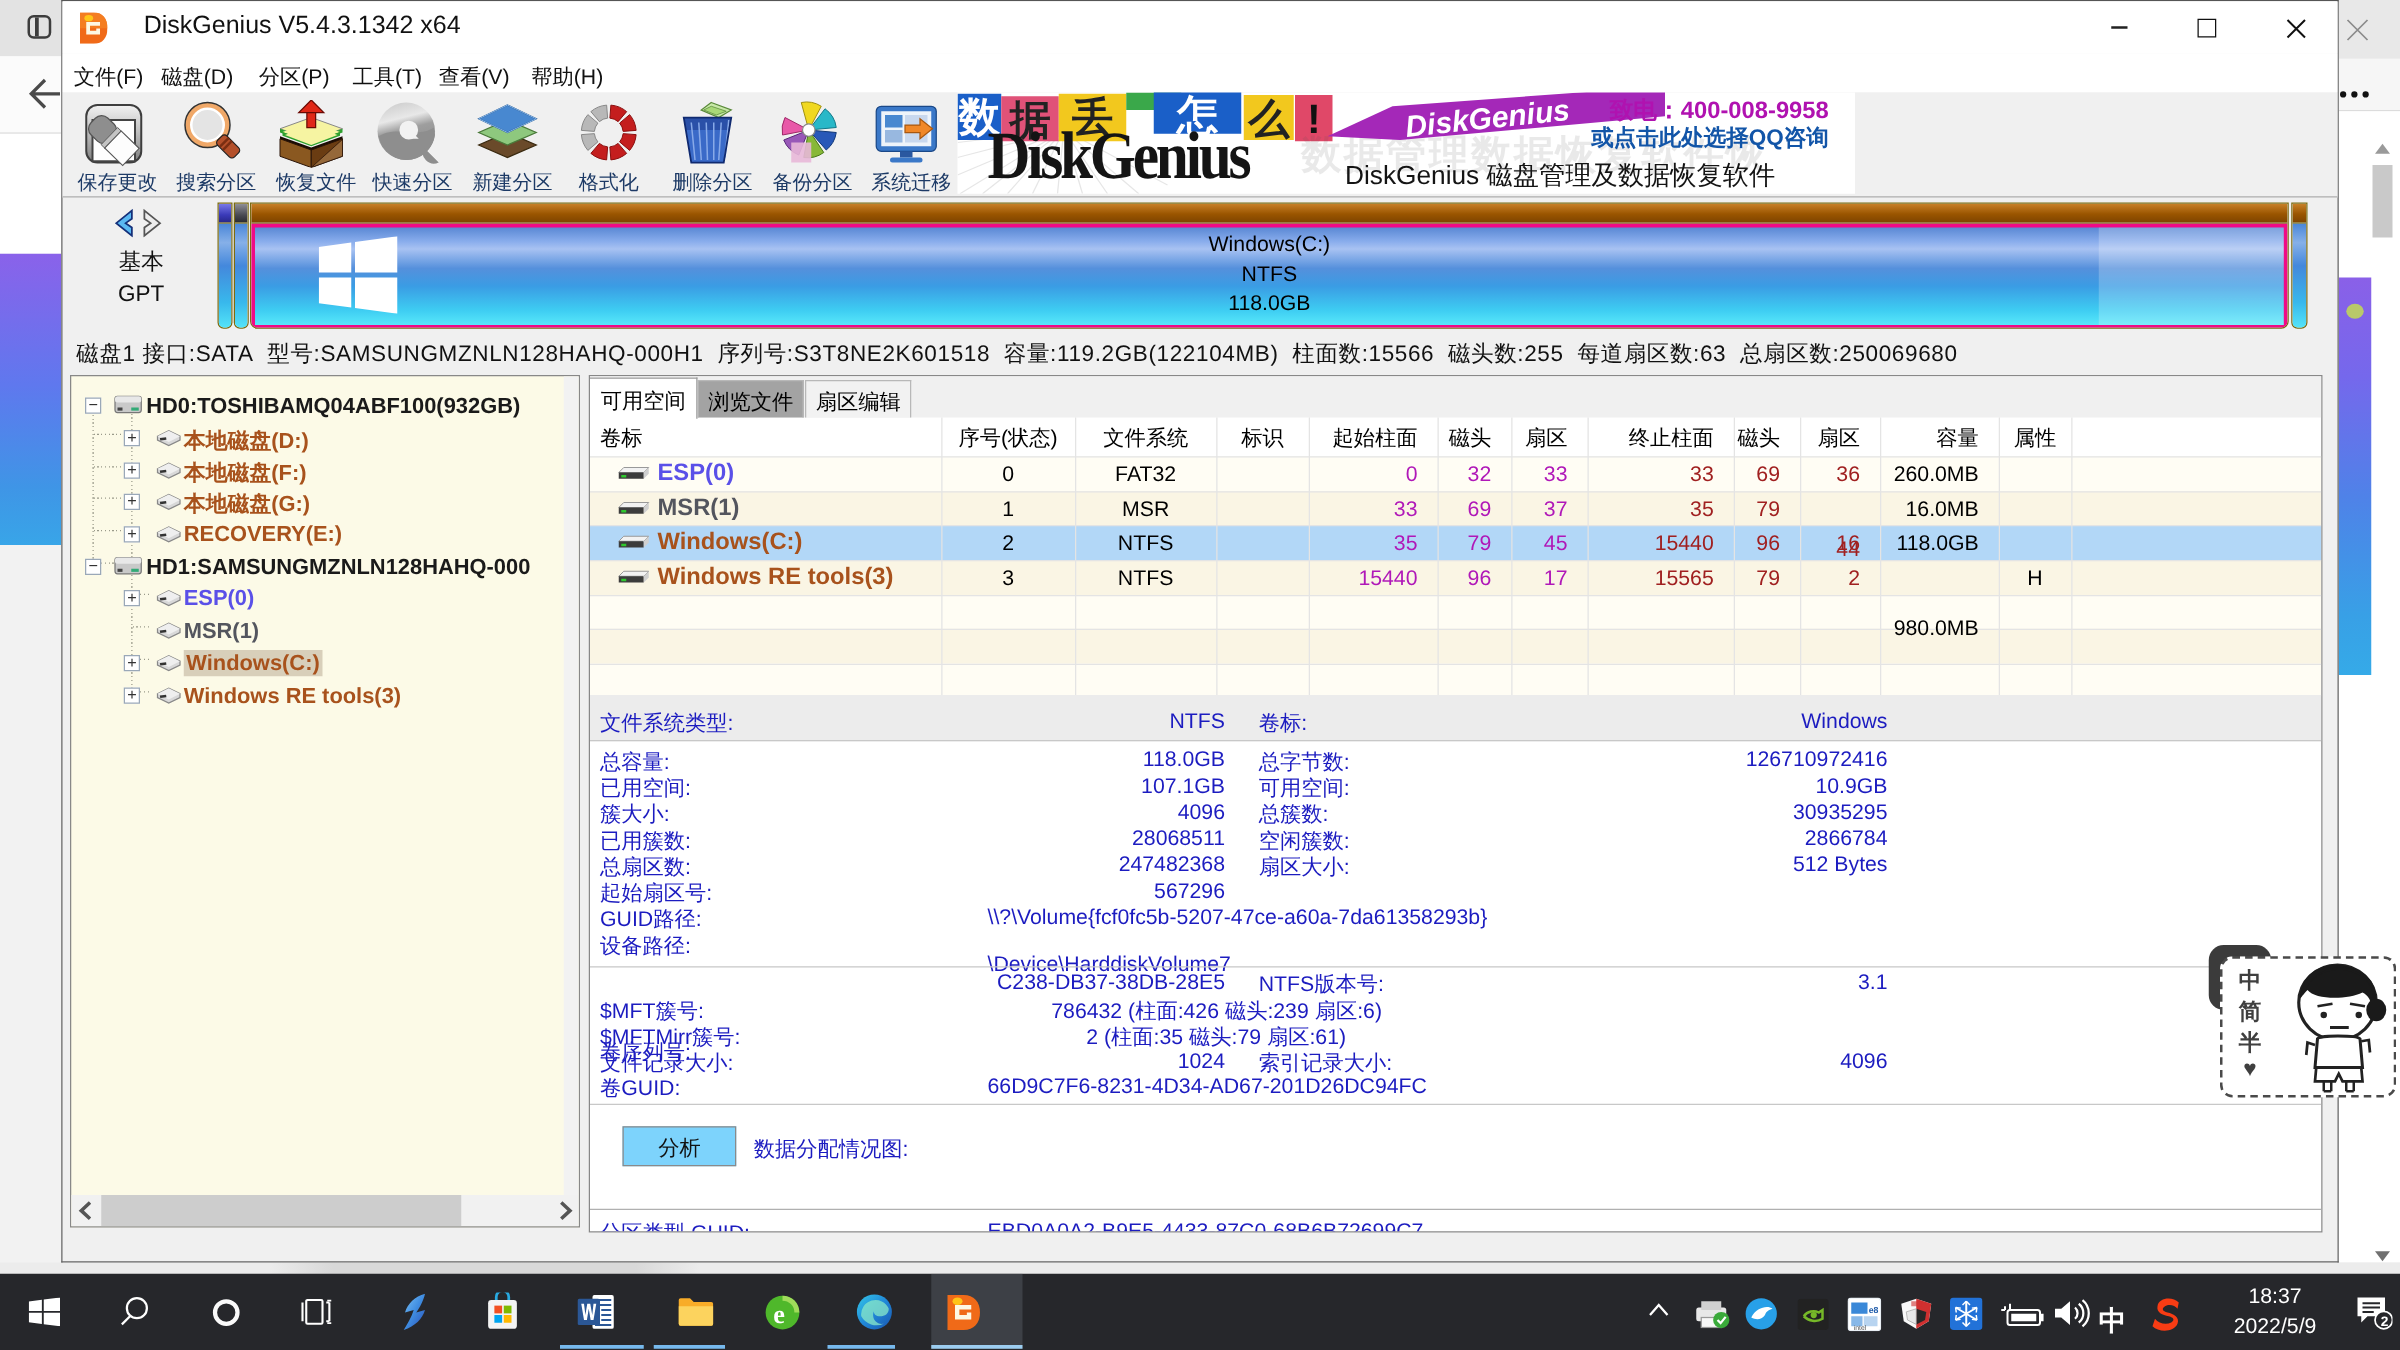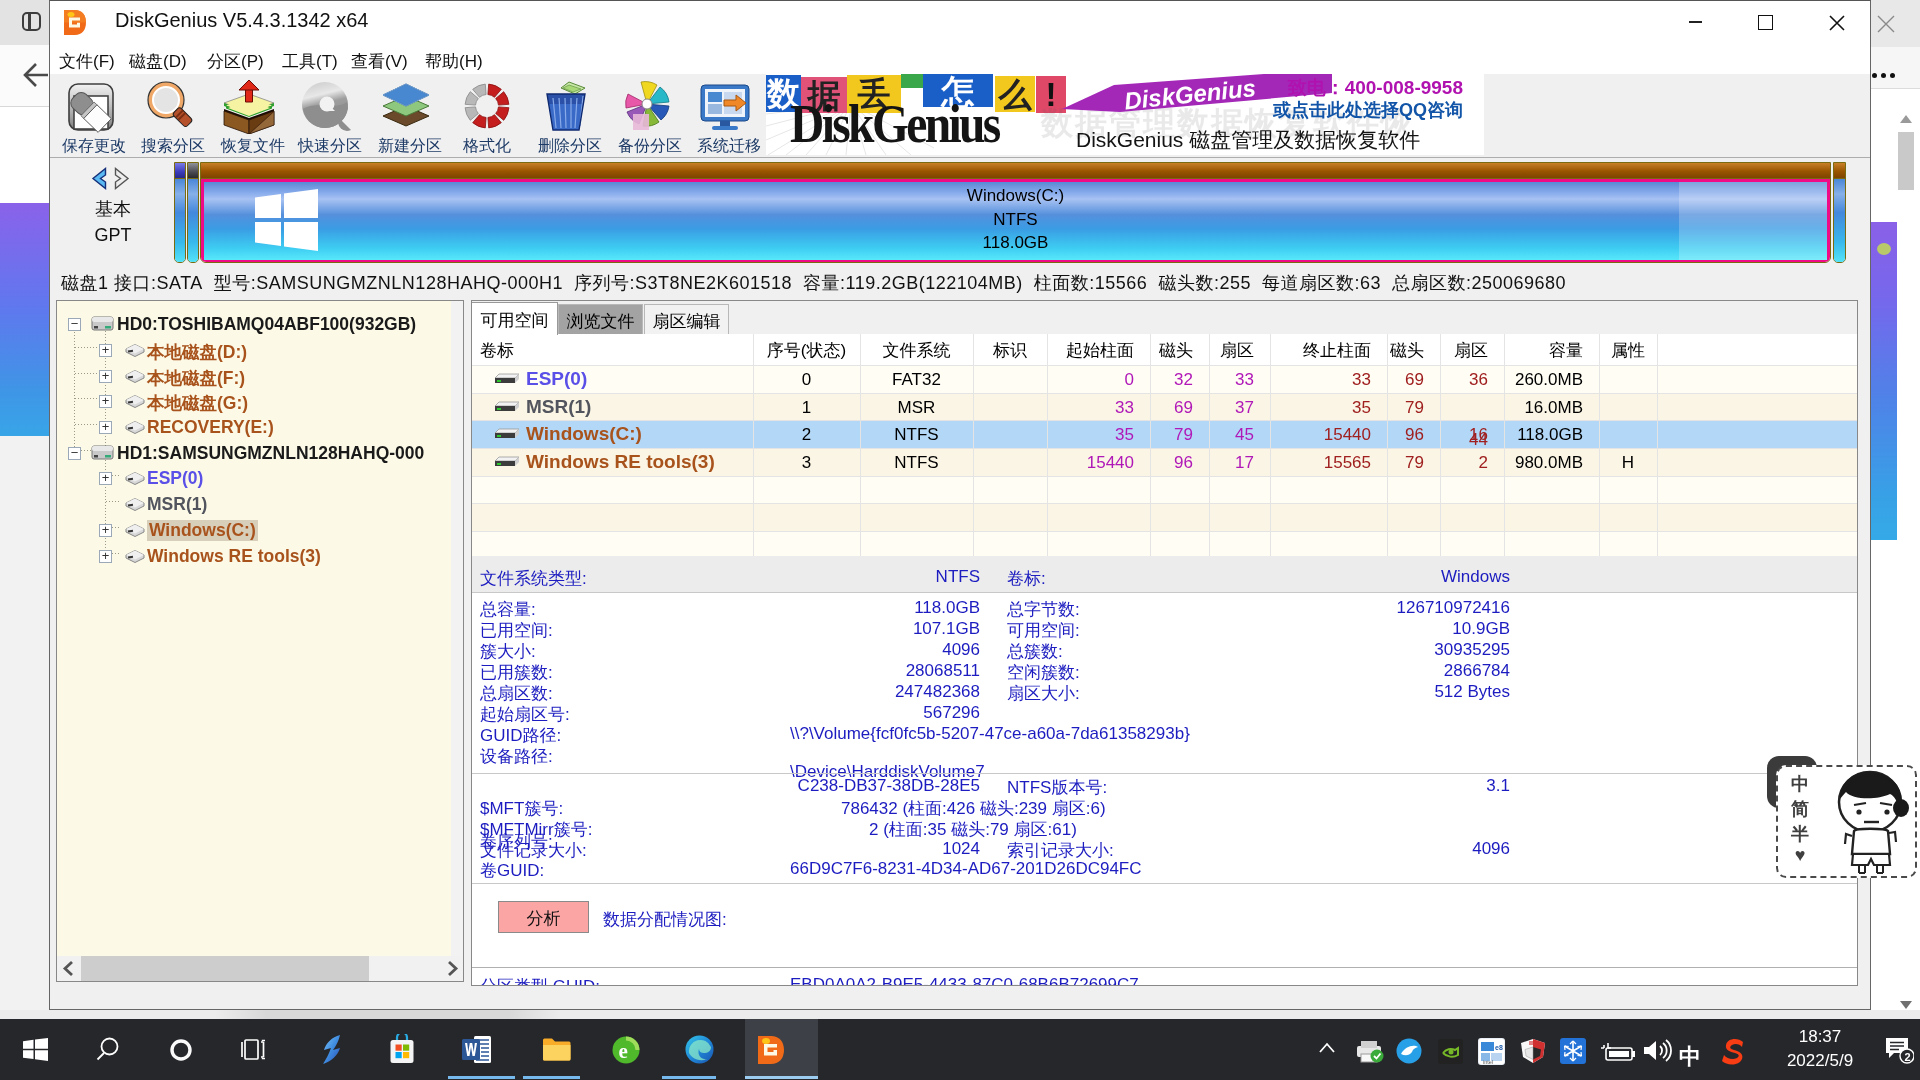--- a/index.html
+++ b/index.html
@@ -555,21 +555,21 @@
             </svg>
         <span class="plabel" style="color:#a8521c;">Windows RE tools(3)</span>
         <span class="vc" style="left:281px;width:107px;">3</span>
             <span class="vc" style="left:388px;width:113px;">NTFS</span>
         <span class="vs" style="left:578px;width:92px;">15440</span>
             <span class="vs" style="left:678px;width:51px;">96</span>
             <span class="vs" style="left:737px;width:53px;">17</span>
         <span class="ve" style="left:798px;width:109px;">15565</span>
             <span class="ve" style="left:915px;width:45px;">79</span>
             <span class="ve" style="left:968px;width:56px;">2</span>
-        <span class="vr" style="left:1032px;width:87px;">980.0MB</span>
+        <span class="vr" style="left:1032px;width:87px;margin-top:40px;">980.0MB</span>
         <span class="vc" style="left:1127px;width:58px;">H</span>
       </div>
     </div>
 
     <div class="abs" style="left:0;top:255px;width:1385px;height:37px;background:#ececec;border-bottom:1px solid #c8c8c8;"></div>
     <div id="details" style="position:absolute;left:0;top:0;width:1385px;color:#1c1cc0;font-size:17px;">
       <span class="abs" style="left:8px;top:266px;">文件系统类型:</span>
           <span class="dr" style="top:266px;">NTFS</span>
       <span class="abs" style="left:535px;top:266px;">卷标:</span>
           <span class="dr2" style="top:266px;">Windows</span>
@@ -608,21 +608,21 @@
           <span class="abs" style="left:369px;top:496px;">786432 (柱面:426 磁头:239 扇区:6)</span>
       <span class="abs" style="left:8px;top:516.5px;">$MFTMirr簇号:</span>
           <span class="abs" style="left:397px;top:516.5px;">2 (柱面:35 磁头:79 扇区:61)</span>
       <span class="abs" style="left:8px;top:537.5px;">文件记录大小:</span>
           <span class="dr" style="top:537.5px;">1024</span>
       <span class="abs" style="left:535px;top:537.5px;">索引记录大小:</span>
           <span class="dr2" style="top:537.5px;">4096</span>
       <span class="abs" style="left:8px;top:558px;">卷GUID:</span>
           <span class="abs" style="left:318px;top:558px;">66D9C7F6-8231-4D34-AD67-201D26DC94FC</span>
       <div class="abs" style="left:0;top:582px;width:1385px;height:1px;background:#c8c8c8;"></div>
-      <div class="abs" style="left:26px;top:600px;width:91px;height:32px;background:#fca5a5;border:1px solid #8a8a8a;color:#111;text-align:center;padding-top:5px;">分析</div>
+      <div class="abs" style="left:26px;top:600px;width:91px;height:32px;background:#7dd3fc;border:1px solid #8a8a8a;color:#111;text-align:center;padding-top:5px;">分析</div>
       <span class="abs" style="left:131px;top:607px;">数据分配情况图:</span>
       <div class="abs" style="left:0;top:666px;width:1385px;height:1px;background:#b0b0b0;"></div>
       <span class="abs" style="left:8px;top:674px;">分区类型 GUID:</span>
           <span class="abs" style="left:318px;top:674px;">EBD0A0A2-B9E5-4433-87C0-68B6B72699C7</span>
     </div>
   </div>
 
 </div>
 
 <div class="abs" style="left:1767px;top:756px;width:50px;height:52px;background:#3b3b3b;border-radius:12px;"></div>

